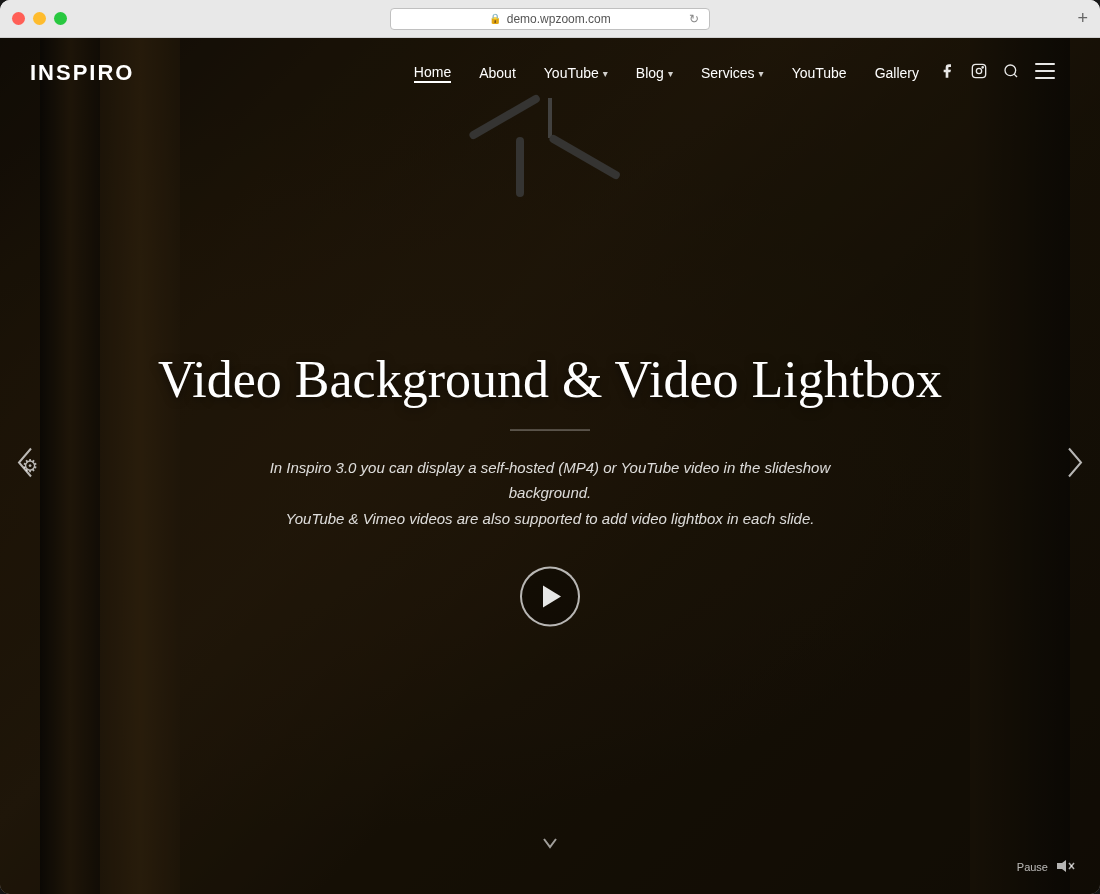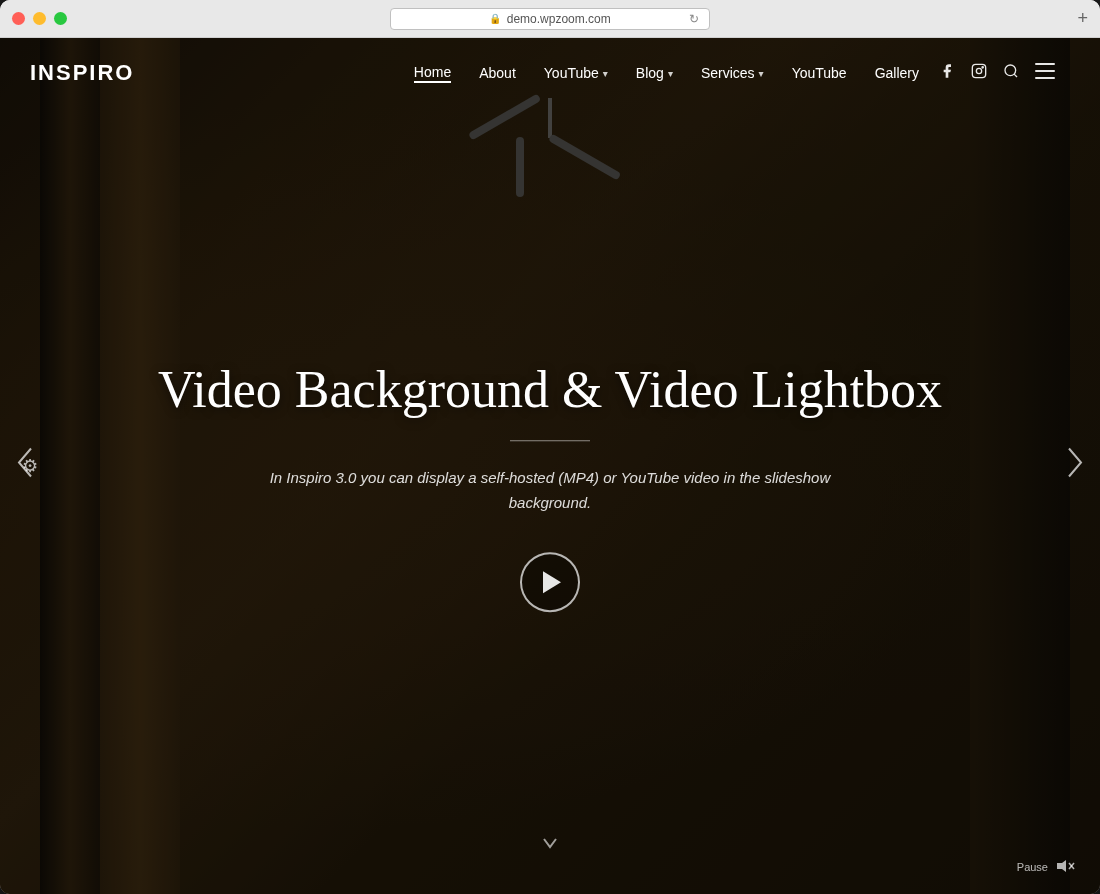--- a/index.html
+++ b/index.html
@@ -454,20 +454,21 @@
         <svg width="20" height="36" viewBox="0 0 20 36" fill="none" stroke="rgba(255,255,255,0.7)" stroke-width="2">
             <polyline points="4,4 16,18 4,32"></polyline>
           </svg>
       </div>
 
       <div class="hero-content">
         <h1 class="hero-title">Video Background &amp; Video Lightbox</h1>
         <div class="hero-divider"></div>
         <p class="hero-subtitle">
           <span>In Inspiro 3.0 you can display a self-hosted (MP4) or YouTube video in the slideshow background.</span><br>
+          <span>YouTube &amp; Vimeo videos are also supported to add video lightbox in each slide.</span>
         </p>
         <div class="play-btn" title="Play video"></div>
       </div>
 
       <div class="bottom-controls">
         <div style="width:80px;"></div>
         <div class="scroll-down">
           <svg width="20" height="20" viewBox="0 0 20 20" fill="none" stroke="rgba(255,255,255,0.6)" stroke-width="2">
               <polyline points="4,6 10,14 16,6"></polyline>
             </svg>

